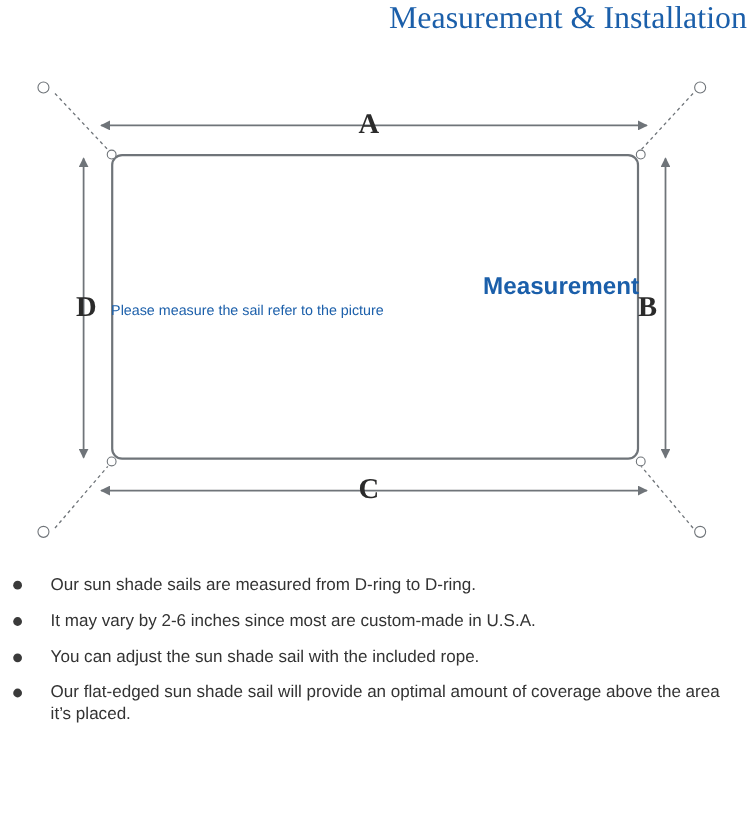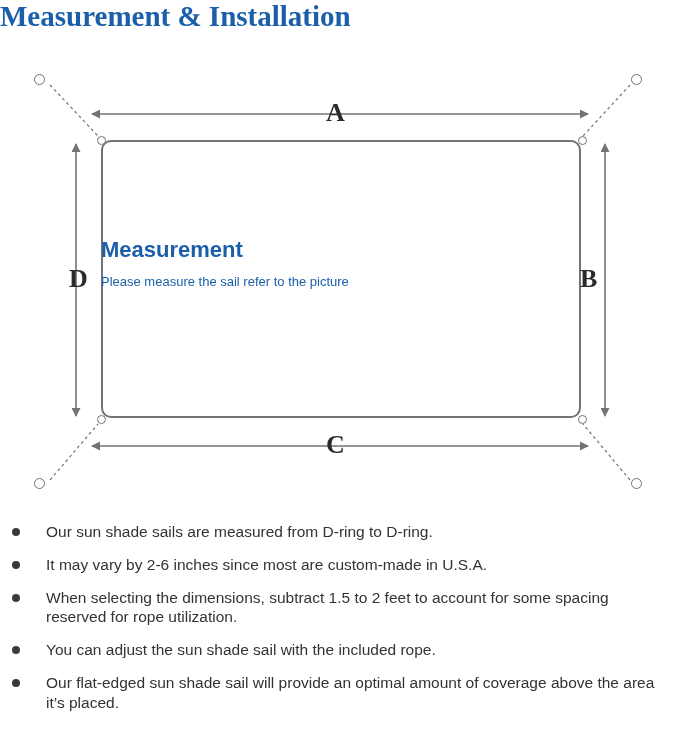--- a/index.html
+++ b/index.html
@@ -17,23 +17,23 @@
   .page {
     position: relative;
     width: 679px;
     height: 739px;
   }
   .title {
     position: absolute;
     top: 0px;
     left: 0;
     width: 679px;
-    text-align: left;
+    text-align: right;
     font-size: 29px;
-    font-weight: bold;
+    font-weight: normal;
     color: #1b5faa;
     letter-spacing: 0px;
     font-family: "Liberation Serif", serif;
   }
   .diagram {
     position: absolute;
     top: 52px;
     left: 0;
     width: 679px;
     height: 460px;
@@ -45,23 +45,23 @@
     width: 480px;
     height: 278px;
     border: 2px solid #6f7479;
     border-radius: 10px;
     box-sizing: border-box;
     background: #ffffff;
   }
   .measure-label {
     position: absolute;
     left: 101px;
-    top: 185px;
+    top: 195px;
     width: 480px;
-    text-align: left;
+    text-align: right;
     font-size: 22px;
     font-weight: bold;
     color: #1b5faa;
   }
   .measure-sub {
     position: absolute;
     left: 101px;
     top: 222px;
     width: 480px;
     text-align: left;
@@ -183,24 +183,20 @@
     <div class="note">
       <span class="bullet"></span>
       <span>Our sun shade sails are measured from D-ring to D-ring.</span>
     </div>
     <div class="note">
       <span class="bullet"></span>
       <span>It may vary by 2-6 inches since most are custom-made in U.S.A.</span>
     </div>
     <div class="note">
       <span class="bullet"></span>
-      <span>When selecting the dimensions, subtract 1.5 to 2 feet to account for some spacing reserved for rope utilization.</span>
-    </div>
-    <div class="note">
-      <span class="bullet"></span>
       <span>You can adjust the sun shade sail with the included rope.</span>
     </div>
     <div class="note">
       <span class="bullet"></span>
       <span>Our flat-edged sun shade sail will provide an optimal amount of coverage above the area it’s placed.</span>
     </div>
   </div>
 
 </div>
 

